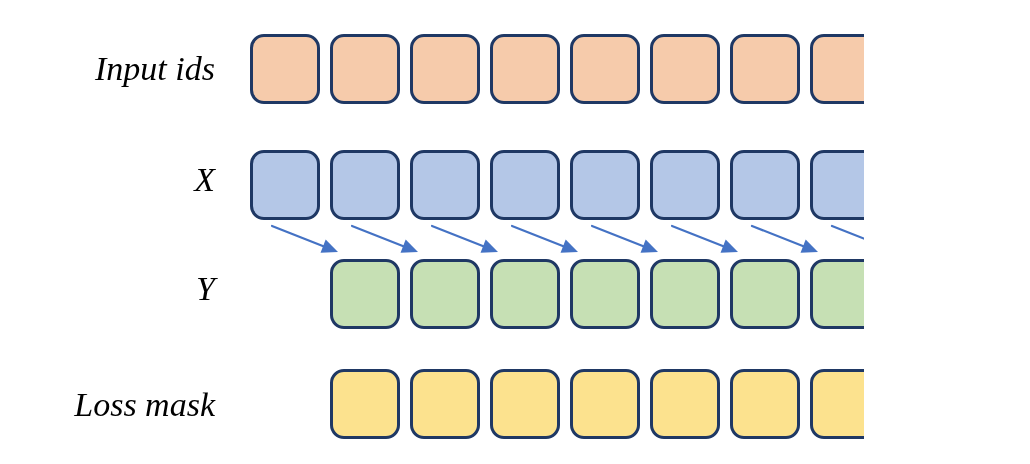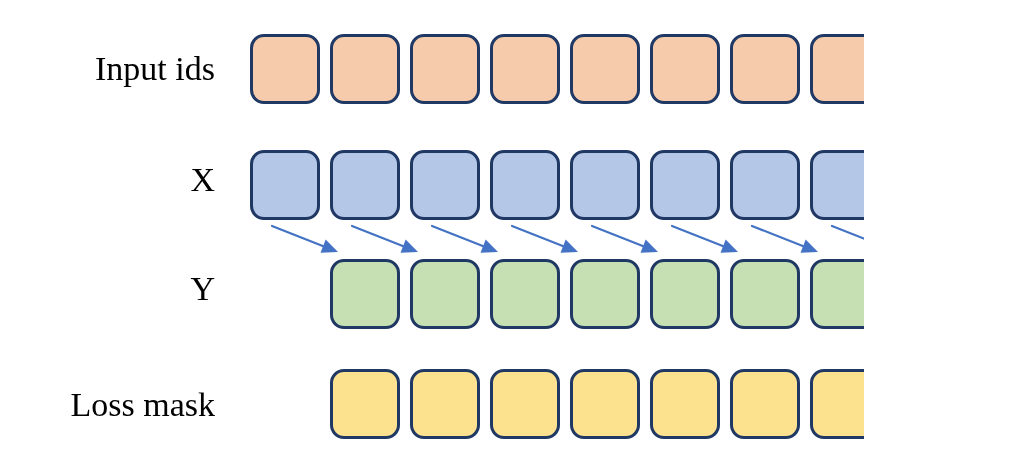--- a/index.html
+++ b/index.html
@@ -7,20 +7,21 @@
     padding: 0;
     background: #ffffff;
   }
   #canvas {
     position: relative;
     width: 864px;
     height: 464px;
     background: #ffffff;
     overflow: hidden;
     font-family: "Liberation Serif", "DejaVu Serif", serif;
+    font-style: italic;
   }
   .row-label {
     position: absolute;
     width: 220px;
     text-align: right;
     color: #000000;
     font-size: 34px;
     line-height: 1;
     font-family: "Liberation Serif", "DejaVu Serif", serif;
     white-space: nowrap;

